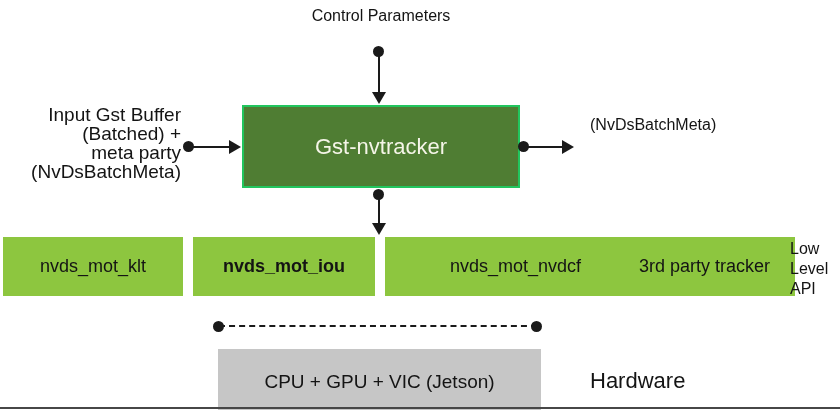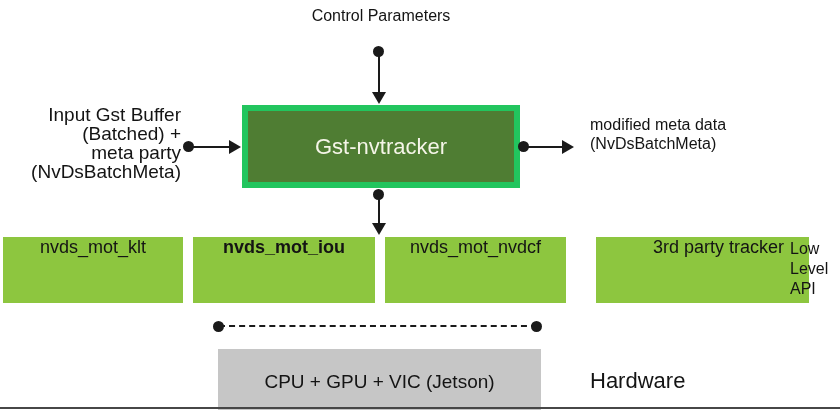--- a/index.html
+++ b/index.html
@@ -41,44 +41,44 @@
     border-bottom: 7px solid transparent;
     border-left: 12px solid var(--line);
   }
   .control-label {
     left: 242px; top: 7px; width: 278px;
     text-align: center; font-size: 16px;
   }
   .tracker-box {
     left: 242px; top: 105px; width: 278px; height: 83px;
     background: var(--dark-green);
-    border: 6px solid #22c55e;
+    border: 2px solid #22c55e;
     box-sizing: border-box;
     display: flex; align-items: center; justify-content: center;
     color: #F5F5E8; font-size: 22px;
   }
   .input-label {
     left: 30px; top: 105px; width: 151px;
     text-align: right; font-size: 19px; line-height: 19px;
   }
   .output-label {
     left: 590px; top: 115px; width: 200px;
     text-align: left; font-size: 16px; line-height: 19px;
   }
   .ll-box {
     position: absolute;
-    top: 237px; height: 66px;
+    top: 237px; height: 59px;
     background: var(--light-green);
-    display: flex; justify-content: center;
+    display: flex; align-items: center; justify-content: center;
     font-size: 18px; color: var(--text);
   }
   .ll-box.b0 { left: 3px;   width: 180px; }
   .ll-box.b1 { left: 193px; width: 182px; font-weight: bold; }
-  .ll-box.b2 { left: 385px; width: 181px; }
-  .ll-box.b3 { left: 596px; width: 181px; padding-left: 32px; }
+  .ll-box.b2 { left: 385px; width: 181px; padding-left: 40px; }
+  .ll-box.b3 { left: 582px; width: 181px; padding-left: 32px; }
   .low-level-label {
     left: 790px; top: 239px; width: 50px;
     font-size: 16px; line-height: 20px;
   }
   .dashed-connector {
     position: absolute;
     left: 219px; top: 325px; width: 318px; height: 0;
     border-top: 2px dashed var(--line);
   }
   .hardware-box {
@@ -114,21 +114,20 @@
   <div class="ah-right" style="left:229px; top:140px;"></div>
 
   <div class="abs tracker-box">
     <span>Gst-nvtracker</span>
   </div>
 
   <div class="dot" style="left:518px; top:141px;"></div>
   <div class="hline" style="left:524px; top:146px; width:38px;"></div>
   <div class="ah-right" style="left:562px; top:140px;"></div>
   <div class="abs label output-label">
-    <div>modified meta data</div>
     <div>(NvDsBatchMeta)</div>
   </div>
 
   <div class="dot" style="left:373px; top:189px;"></div>
   <div class="vline" style="left:378px; top:195px; height:29px;"></div>
   <div class="ah-down" style="left:372px; top:223px;"></div>
 
   <div class="ll-box b0">
     <span>nvds_mot_klt</span>
   </div>

